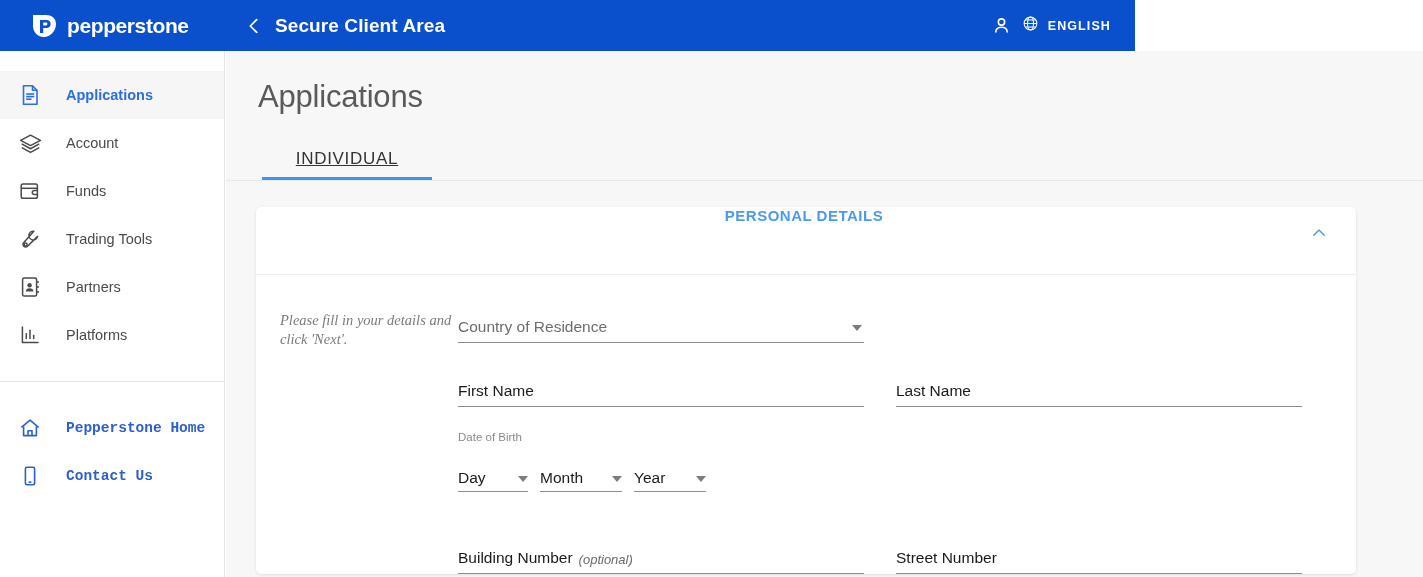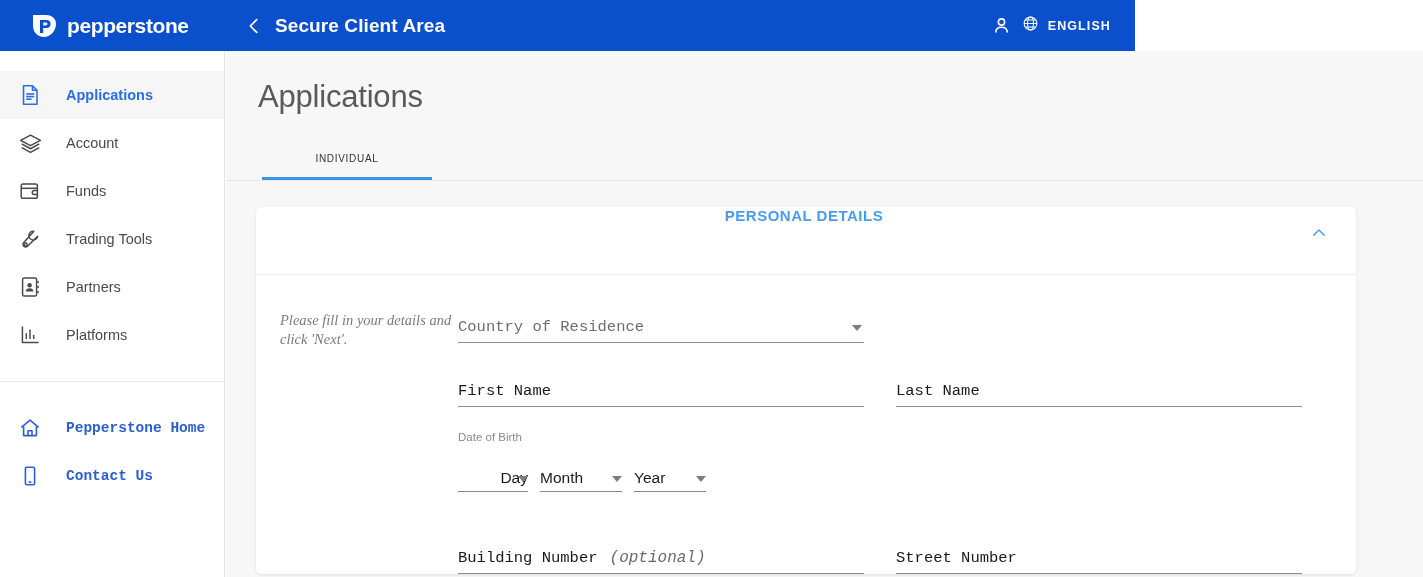--- a/index.html
+++ b/index.html
@@ -102,24 +102,25 @@
     margin-top: 22px;
     height: 44px;
     border-bottom: 1px solid #e8e8e8;
     display: flex; align-items: flex-start;
     padding-left: 36px;
   }
   .tab {
     height: 43px;
     min-width: 170px;
     display: flex; align-items: center; justify-content: center;
-    font-size: 10px; color: #333333;
+    font-size: 17px; color: #333333;
     letter-spacing: 0.7px;
     cursor: pointer;
     position: relative;
+    text-decoration: underline;
   }
   .tab.active::after {
     content: "";
     position: absolute; left: 0; bottom: 0;
     width: 100%; height: 3px;
     background: #3c96e8;
   }
 
   
   .card {
@@ -160,28 +161,27 @@
   .fields-col { flex: 1; }
 
   .field-row { display: flex; gap: 32px; }
   .field {
     position: relative;
     width: 406px; flex: 0 0 406px;
     height: 40px;
     border-bottom: 1px solid #8c8c8c;
     display: flex; align-items: flex-end;
     padding-bottom: 6px;
-    font-family: Liberation Mono, monospace;
   }
   .field.empty-slot { border-bottom: none; }
   .field-label { font-size: 15.5px; color: #1a1a1a; }
   .field-label.muted { color: #6d6d6d; }
   .field-optional {
-    font-size: 16px; color: #6a6a6a;
-    font-style: italic; margin-left: 12px;
+    font-size: 13px; color: #6a6a6a;
+    font-style: italic; margin-left: 6px;
   }
   .caret {
     position: absolute; right: 2px; bottom: 11px;
     width: 0; height: 0;
     border-left: 5px solid transparent;
     border-right: 5px solid transparent;
     border-top: 6px solid #7d7d7d;
   }
 
   .row-gap-lg { height: 24px; }
@@ -195,21 +195,21 @@
   }
   .dob-row { display: flex; gap: 12px; }
   .dob-select {
     position: relative;
     height: 30px;
     border-bottom: 1px solid #8c8c8c;
     display: flex; align-items: flex-end;
     padding-bottom: 4px;
     cursor: pointer;
   }
-  .dob-select.day { width: 70px; justify-content: flex-end; }
+  .dob-select.day { width: 70px; }
   .dob-select.month { width: 82px; }
   .dob-select.year { width: 72px; }
   .dob-value { font-size: 15.5px; color: #1a1a1a; }
   .dob-caret {
     position: absolute; right: 0; bottom: 9px;
     width: 0; height: 0;
     border-left: 5px solid transparent;
     border-right: 5px solid transparent;
     border-top: 6px solid #7d7d7d;
   }

